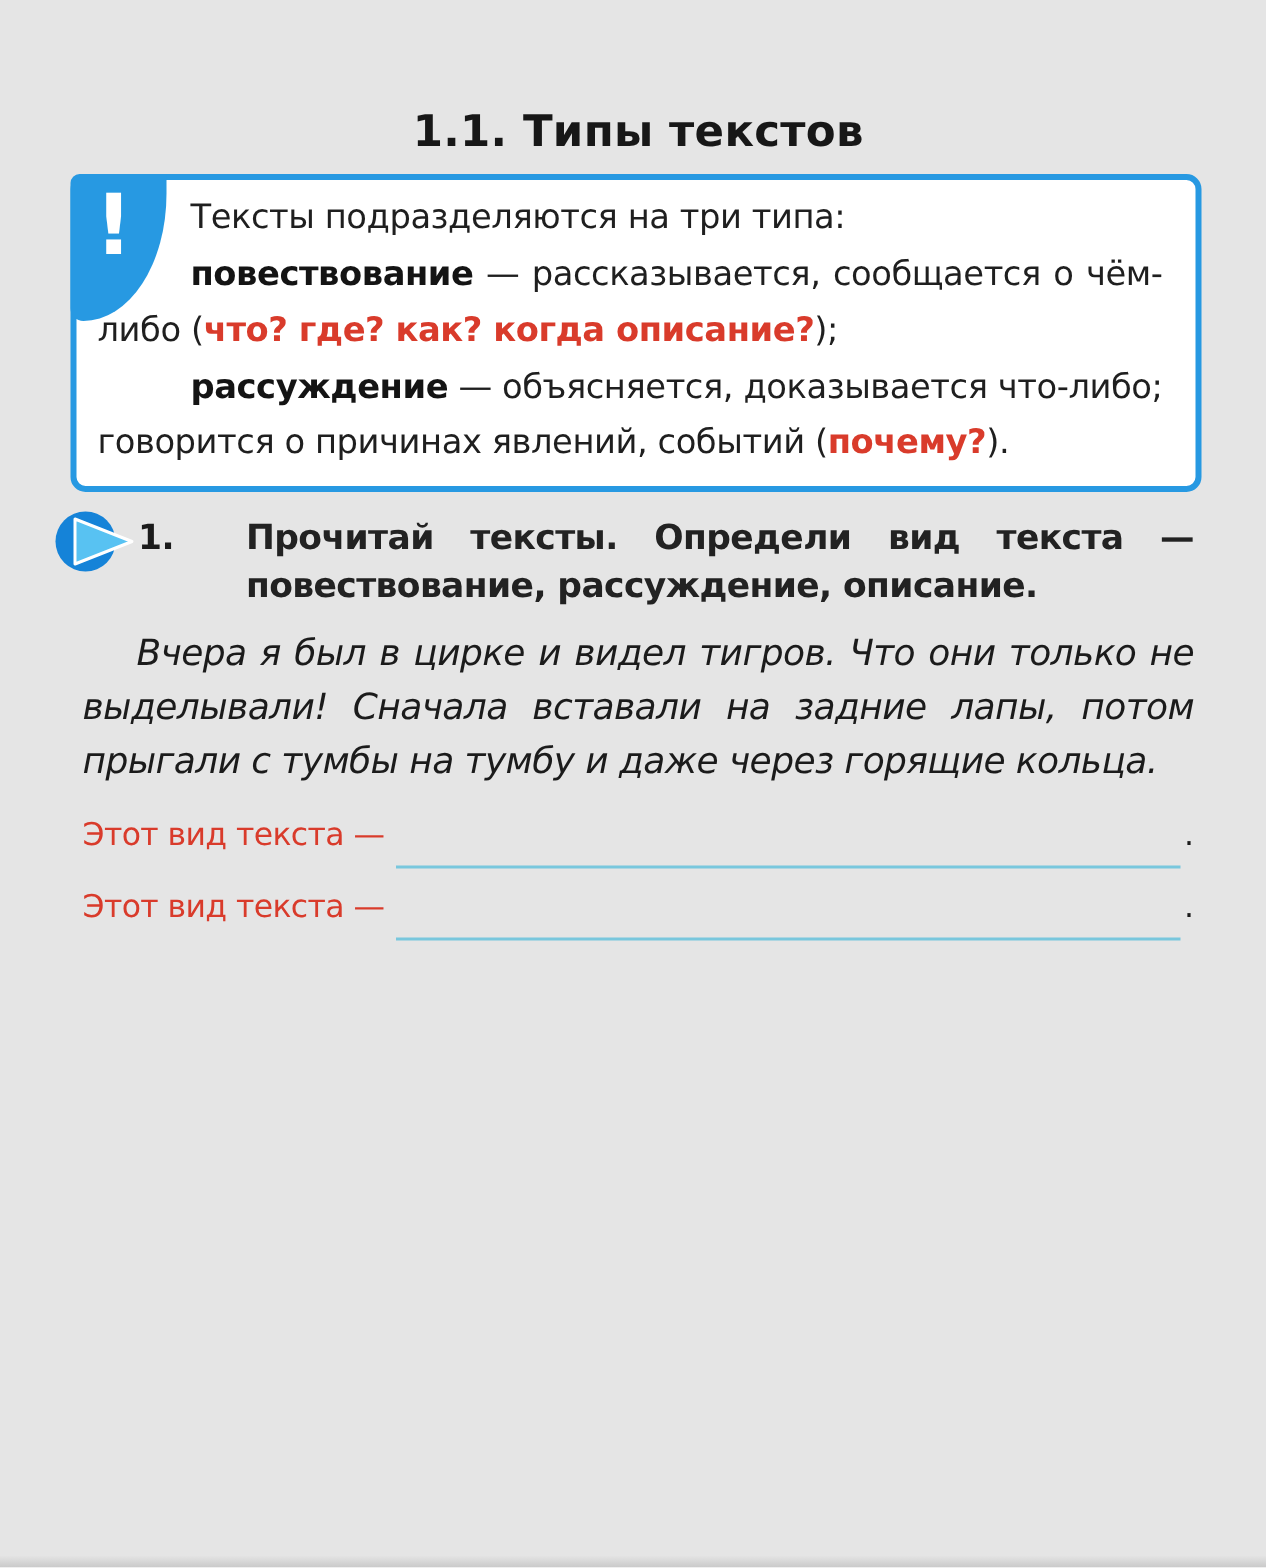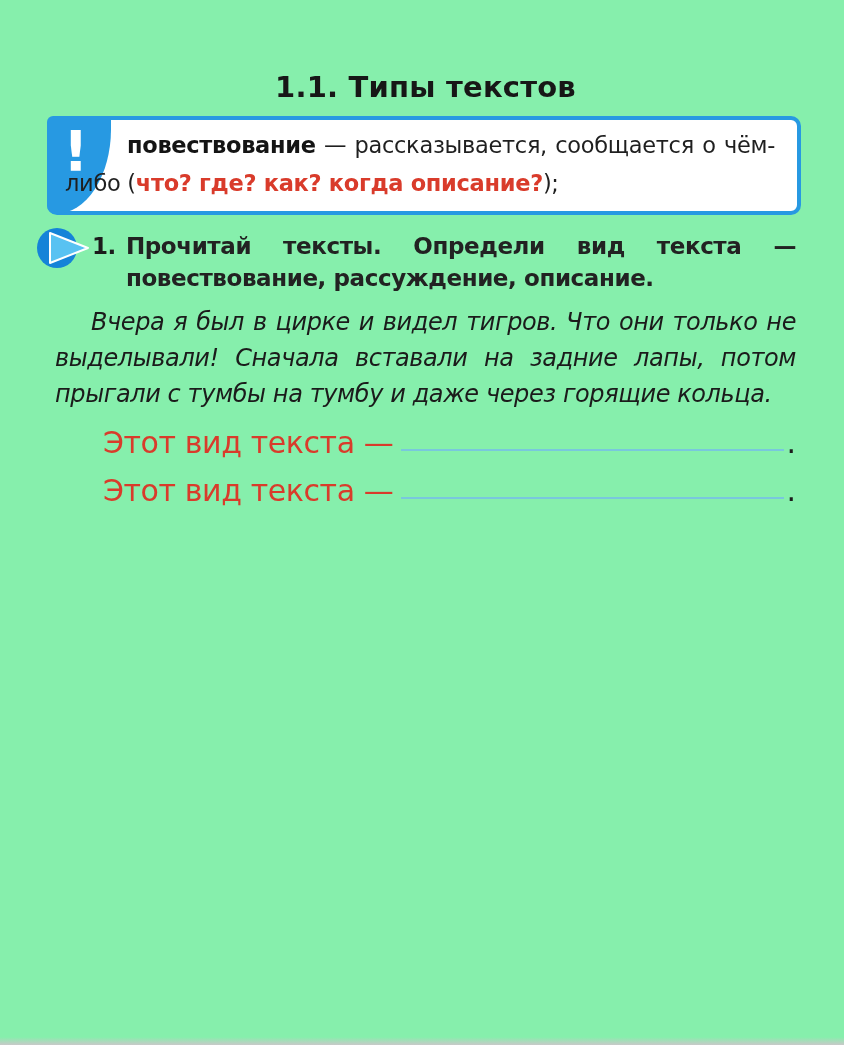--- a/index.html
+++ b/index.html
@@ -2,21 +2,21 @@
 <html lang="ru"><head>
 <meta charset="utf-8">
 <style>
   html, body { margin: 0; padding: 0; background: #ffffff; }
   .page {
     position: relative;
     width: 844px;
     height: 1045px;
     box-sizing: border-box;
     padding: 0 48px 0 55px;
-    background: #86efac;
+    background: #e5e5e5;
     font-family: "DejaVu Sans", sans-serif;
     color: #1b1b1b;
     overflow: hidden;
   }
   .page::after {
     content: "";
     position: absolute;
     left: 0; right: 0; bottom: 0;
     height: 8px;
     background: linear-gradient(180deg, rgba(255,255,255,0), #c9c9c9);
@@ -89,41 +89,41 @@
     white-space: nowrap;
   }
   .ex-prompt {
     flex: 1;
     font-weight: bold;
     font-size: 23px;
     line-height: 32px;
     letter-spacing: -0.4px;
     text-align: justify;
     color: #222;
+    margin-left: 38px;
   }
   
   .body-para {
     margin: 12px 0 0 0;
     text-indent: 36px;
     font-size: 24px;
     line-height: 36px;
     letter-spacing: -0.4px;
     text-align: justify;
     color: #1b1b1b;
     font-style: italic;
   }
   .body-para.first { margin-top: 10px; }
   
   .answer-line {
     display: flex;
-    align-items: center;
+    align-items: flex-end;
     margin-top: 14px;
-    font-size: 30px;
+    font-size: 21px;
     line-height: 34px;
-    margin-left: 48px;
   }
   .ans-label {
     color: #d93b2b;
     white-space: nowrap;
     letter-spacing: -0.4px;
   }
   .ans-blank {
     flex: 1;
     margin-left: 8px;
     border-bottom: 2px solid #79c7dd;
@@ -137,21 +137,23 @@
 
 <div class="page">
 
   <h1 class="title">1.1. Типы текстов</h1>
 
   <div class="info-box">
     <div class="info-icon">
       <span>!</span>
     </div>
     <div class="info-content">
+        <p class="box-para"><span class="seg-normal">Тексты подразделяются на три типа:</span></p>
         <p class="box-para"><span class="seg-bold">повествование</span><span class="seg-normal"> — рассказывается, сообщается о чём-ли­бо (</span><span class="seg-red">что? где? как? когда описание?</span><span class="seg-normal">);</span></p>
+        <p class="box-para"><span class="seg-bold">рассуждение</span><span class="seg-normal"> — объясняется, доказывается что-либо; го­ворится о причинах явлений, событий (</span><span class="seg-red">почему?</span><span class="seg-normal">).</span></p>
       </div>
   </div>
 
   <div class="exercise-head">
     <svg class="play-icon" width="56" height="44" viewBox="0 0 56 44">
       <circle cx="21" cy="22" r="20" fill="#1583d8"></circle>
       <polygon points="14,7 52,22 14,37" fill="#58c2f2" stroke="#ffffff" stroke-width="2" stroke-linejoin="round"></polygon>
     </svg>
     <span class="ex-num">1.</span>
     <div class="ex-prompt">Прочитай тексты. Определи вид текста — повествова­ние, рассуждение, описание.</div>

